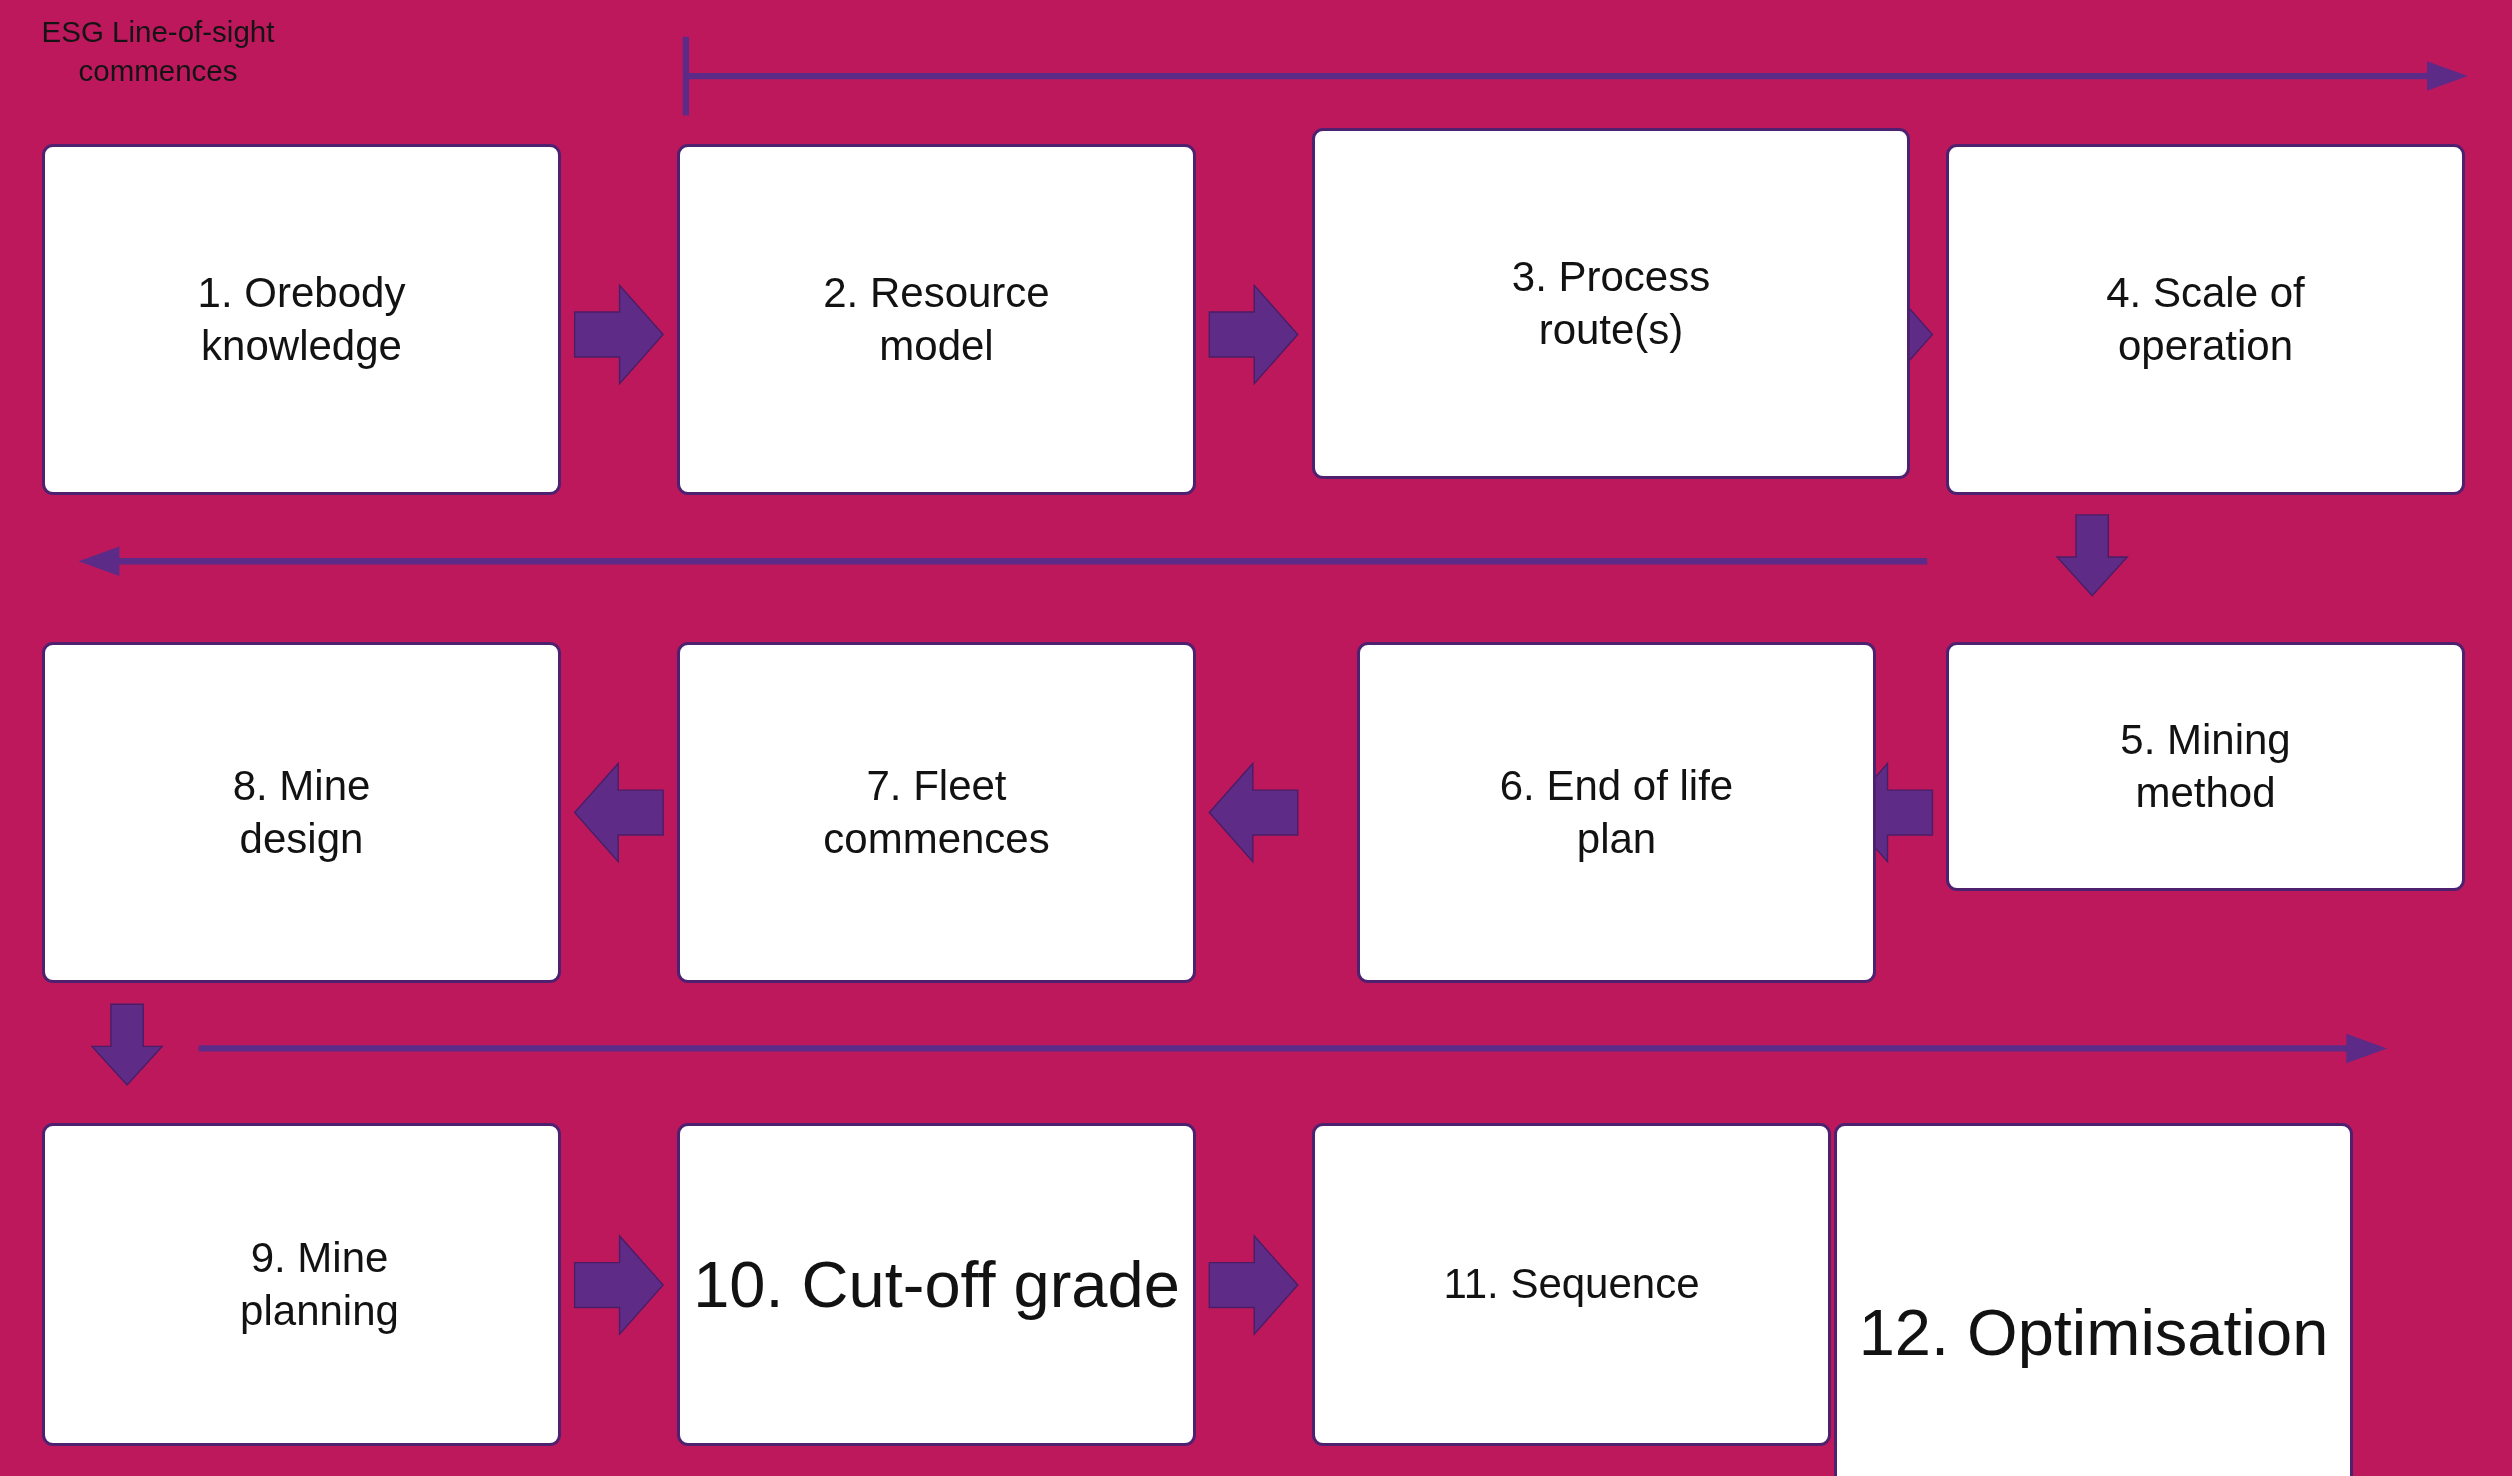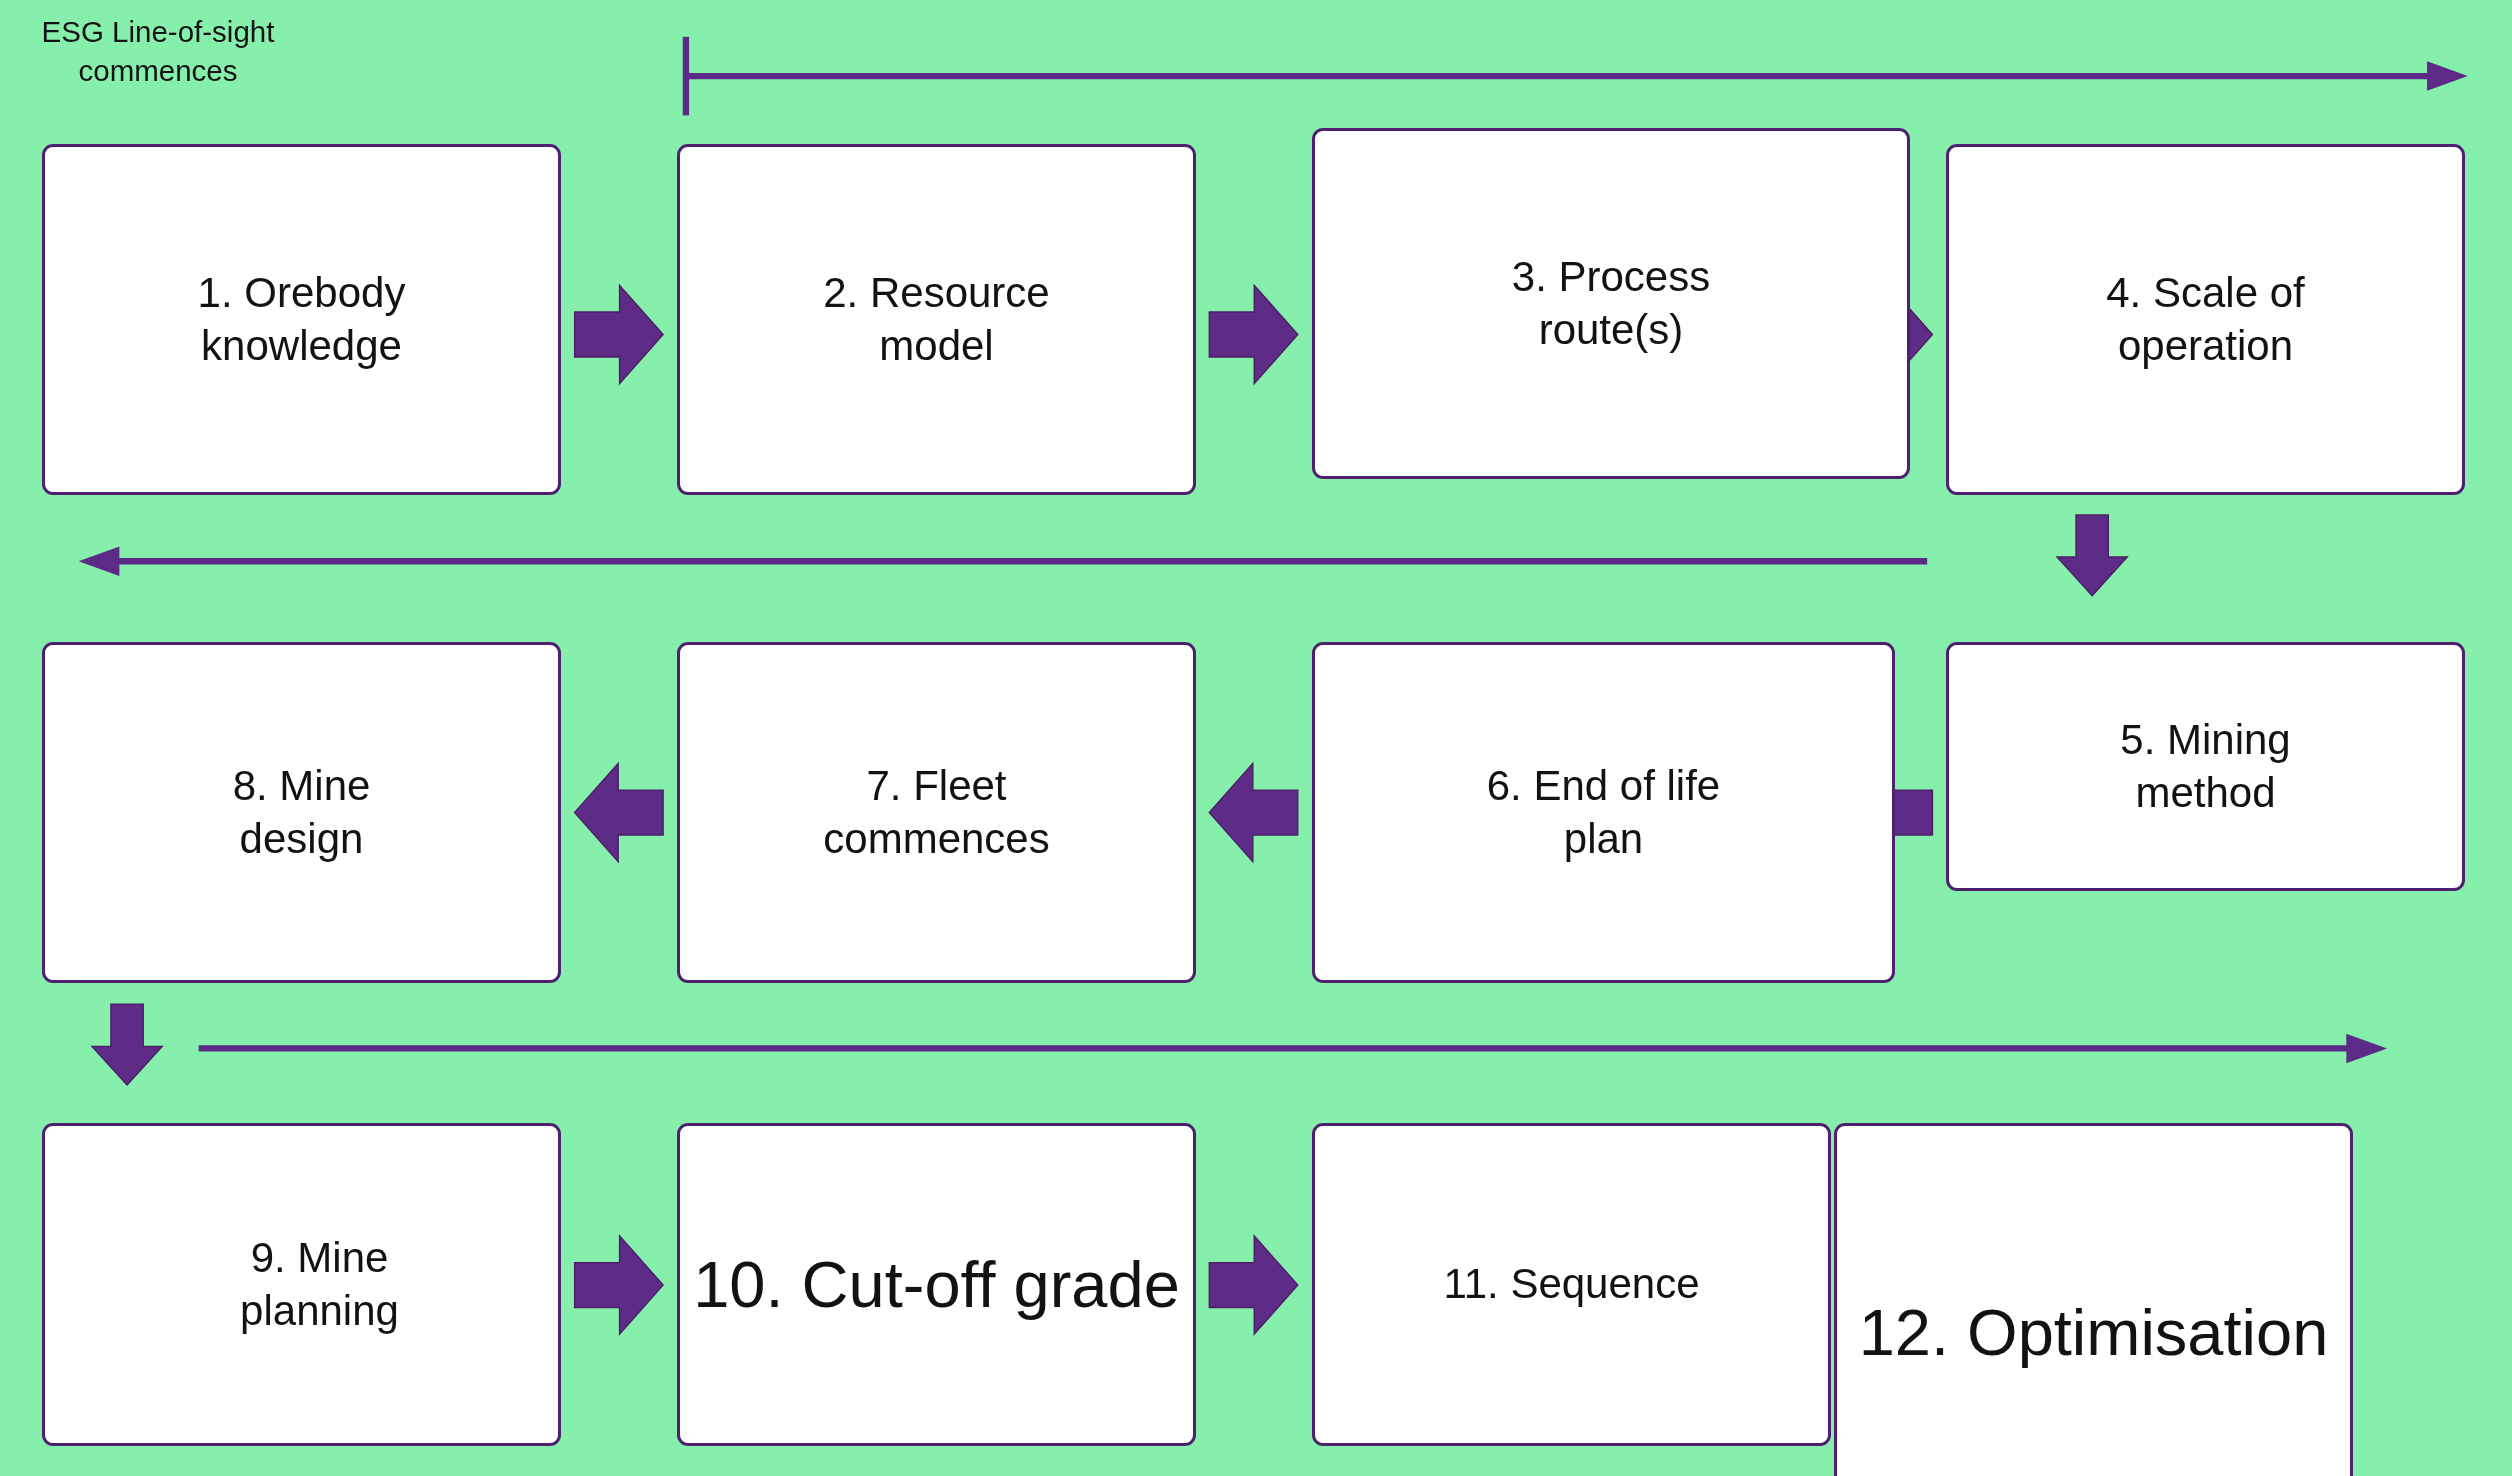--- a/index.html
+++ b/index.html
@@ -7,21 +7,21 @@
     padding: 0;
     width: 2512px;
     height: 1477px;
     background: #ffffff;
     font-family: "Liberation Sans", sans-serif;
   }
   .stage {
     position: relative;
     width: 2512px;
     height: 1477px;
-    background: #86efac;
+    background: #be185d;
     overflow: hidden;
   }
   .esg-note {
     position: absolute;
     left: 0px;
     top: 12.6px;
     width: 316px;
     text-align: center;
     font-size: 29.5px;
     line-height: 1.32;
@@ -108,21 +108,21 @@
           <span class="line">4. Scale of</span>
           <span class="line">operation</span>
         </div>
       </div>
       <div class="step-box" style="left: 1946px; top: 642px; width: 519px; height: 249px;">
         <div class="step-label">
           <span class="line">5. Mining</span>
           <span class="line">method</span>
         </div>
       </div>
-      <div class="step-box" style="left: 1312px; top: 642px; width: 583px; height: 341px;">
+      <div class="step-box" style="left: 1357px; top: 642px; width: 519px; height: 341px;">
         <div class="step-label">
           <span class="line">6. End of life</span>
           <span class="line">plan</span>
         </div>
       </div>
       <div class="step-box" style="left: 677px; top: 642px; width: 519px; height: 341px;">
         <div class="step-label">
           <span class="line">7. Fleet</span>
           <span class="line">commences</span>
         </div>

